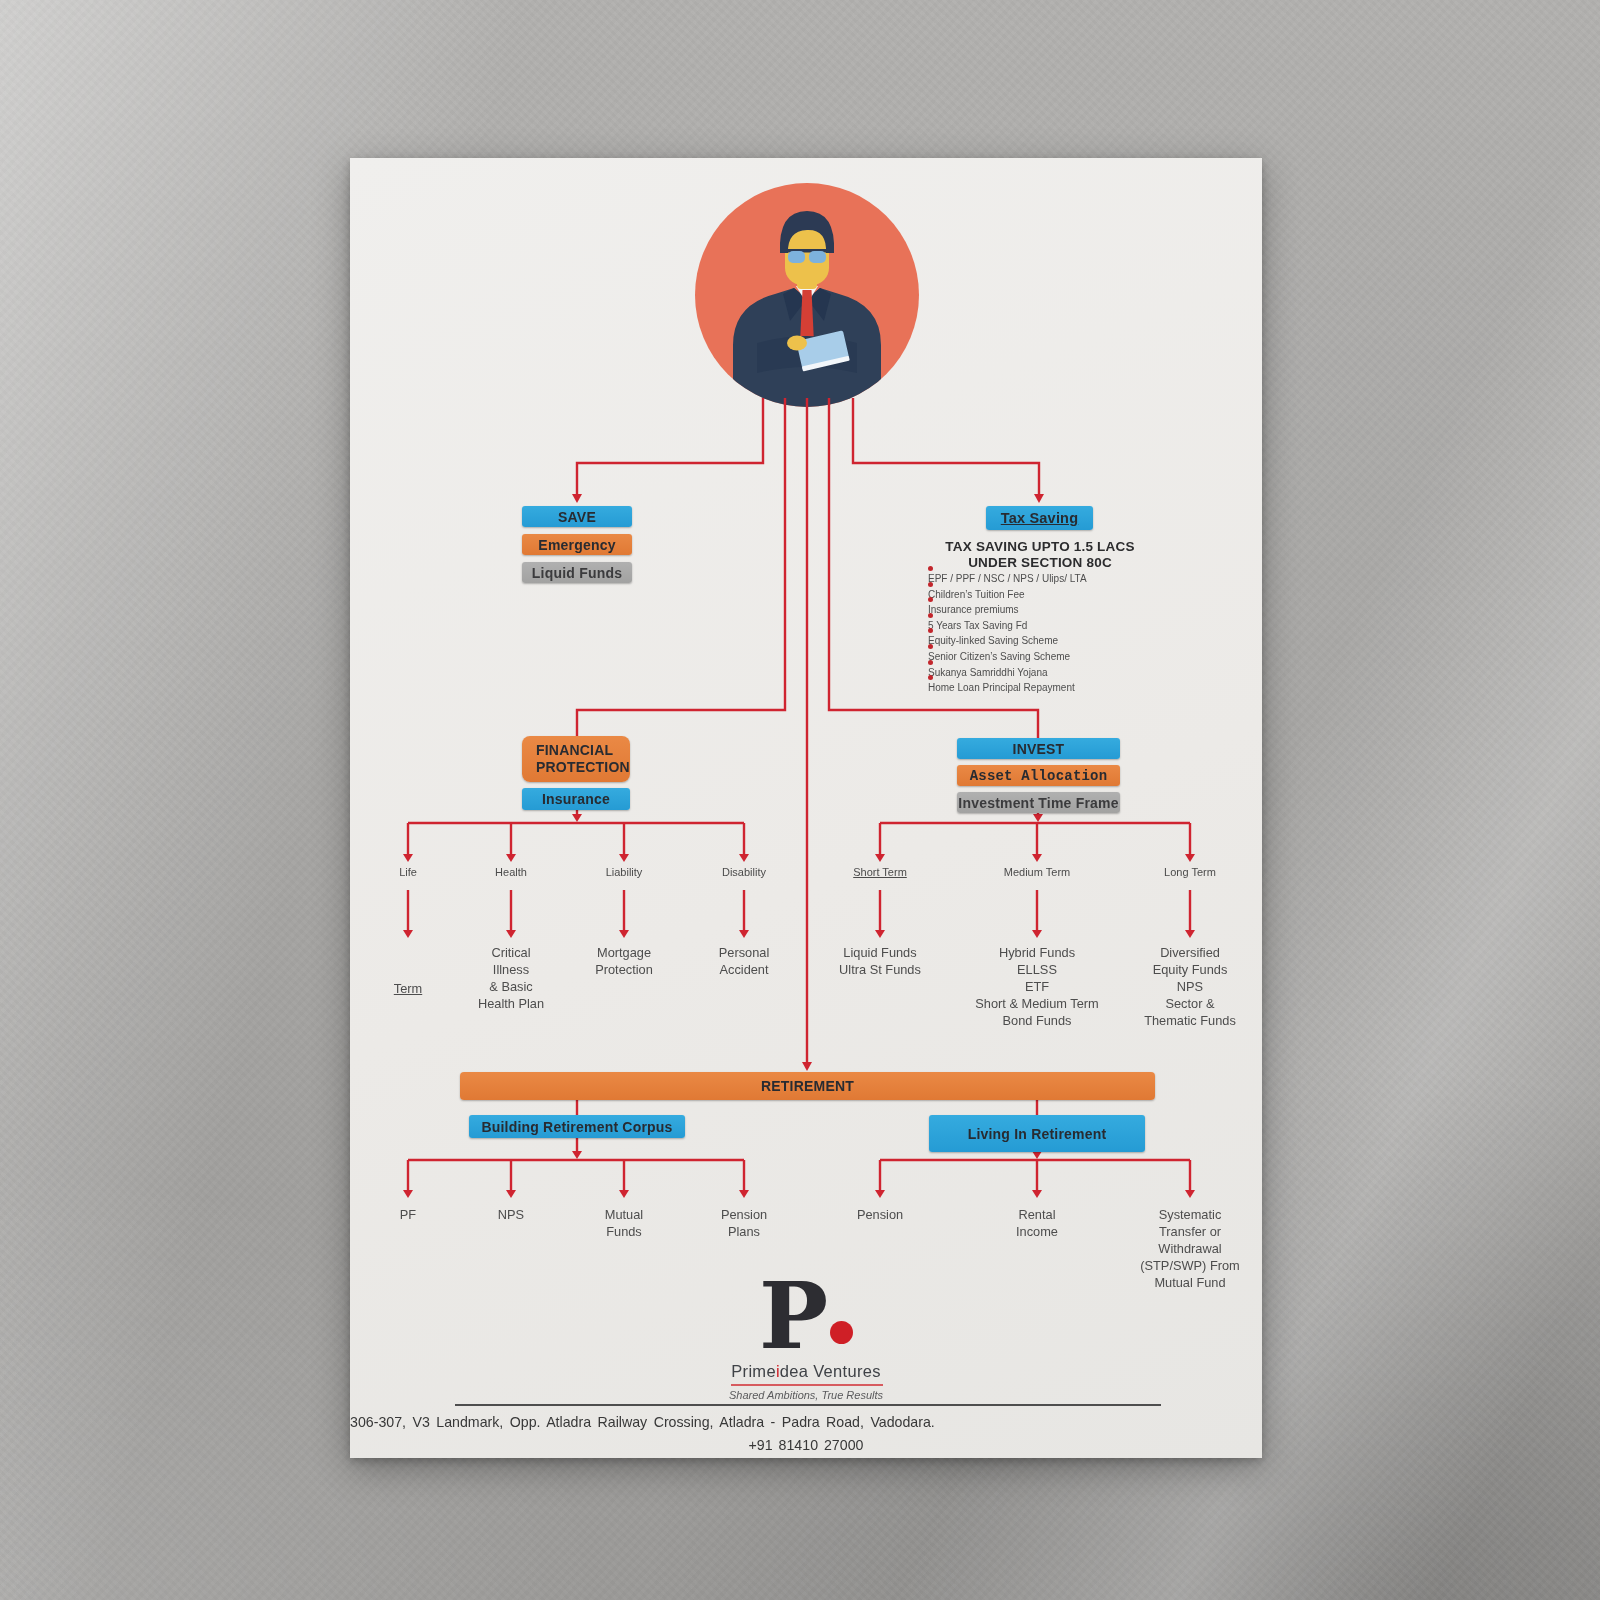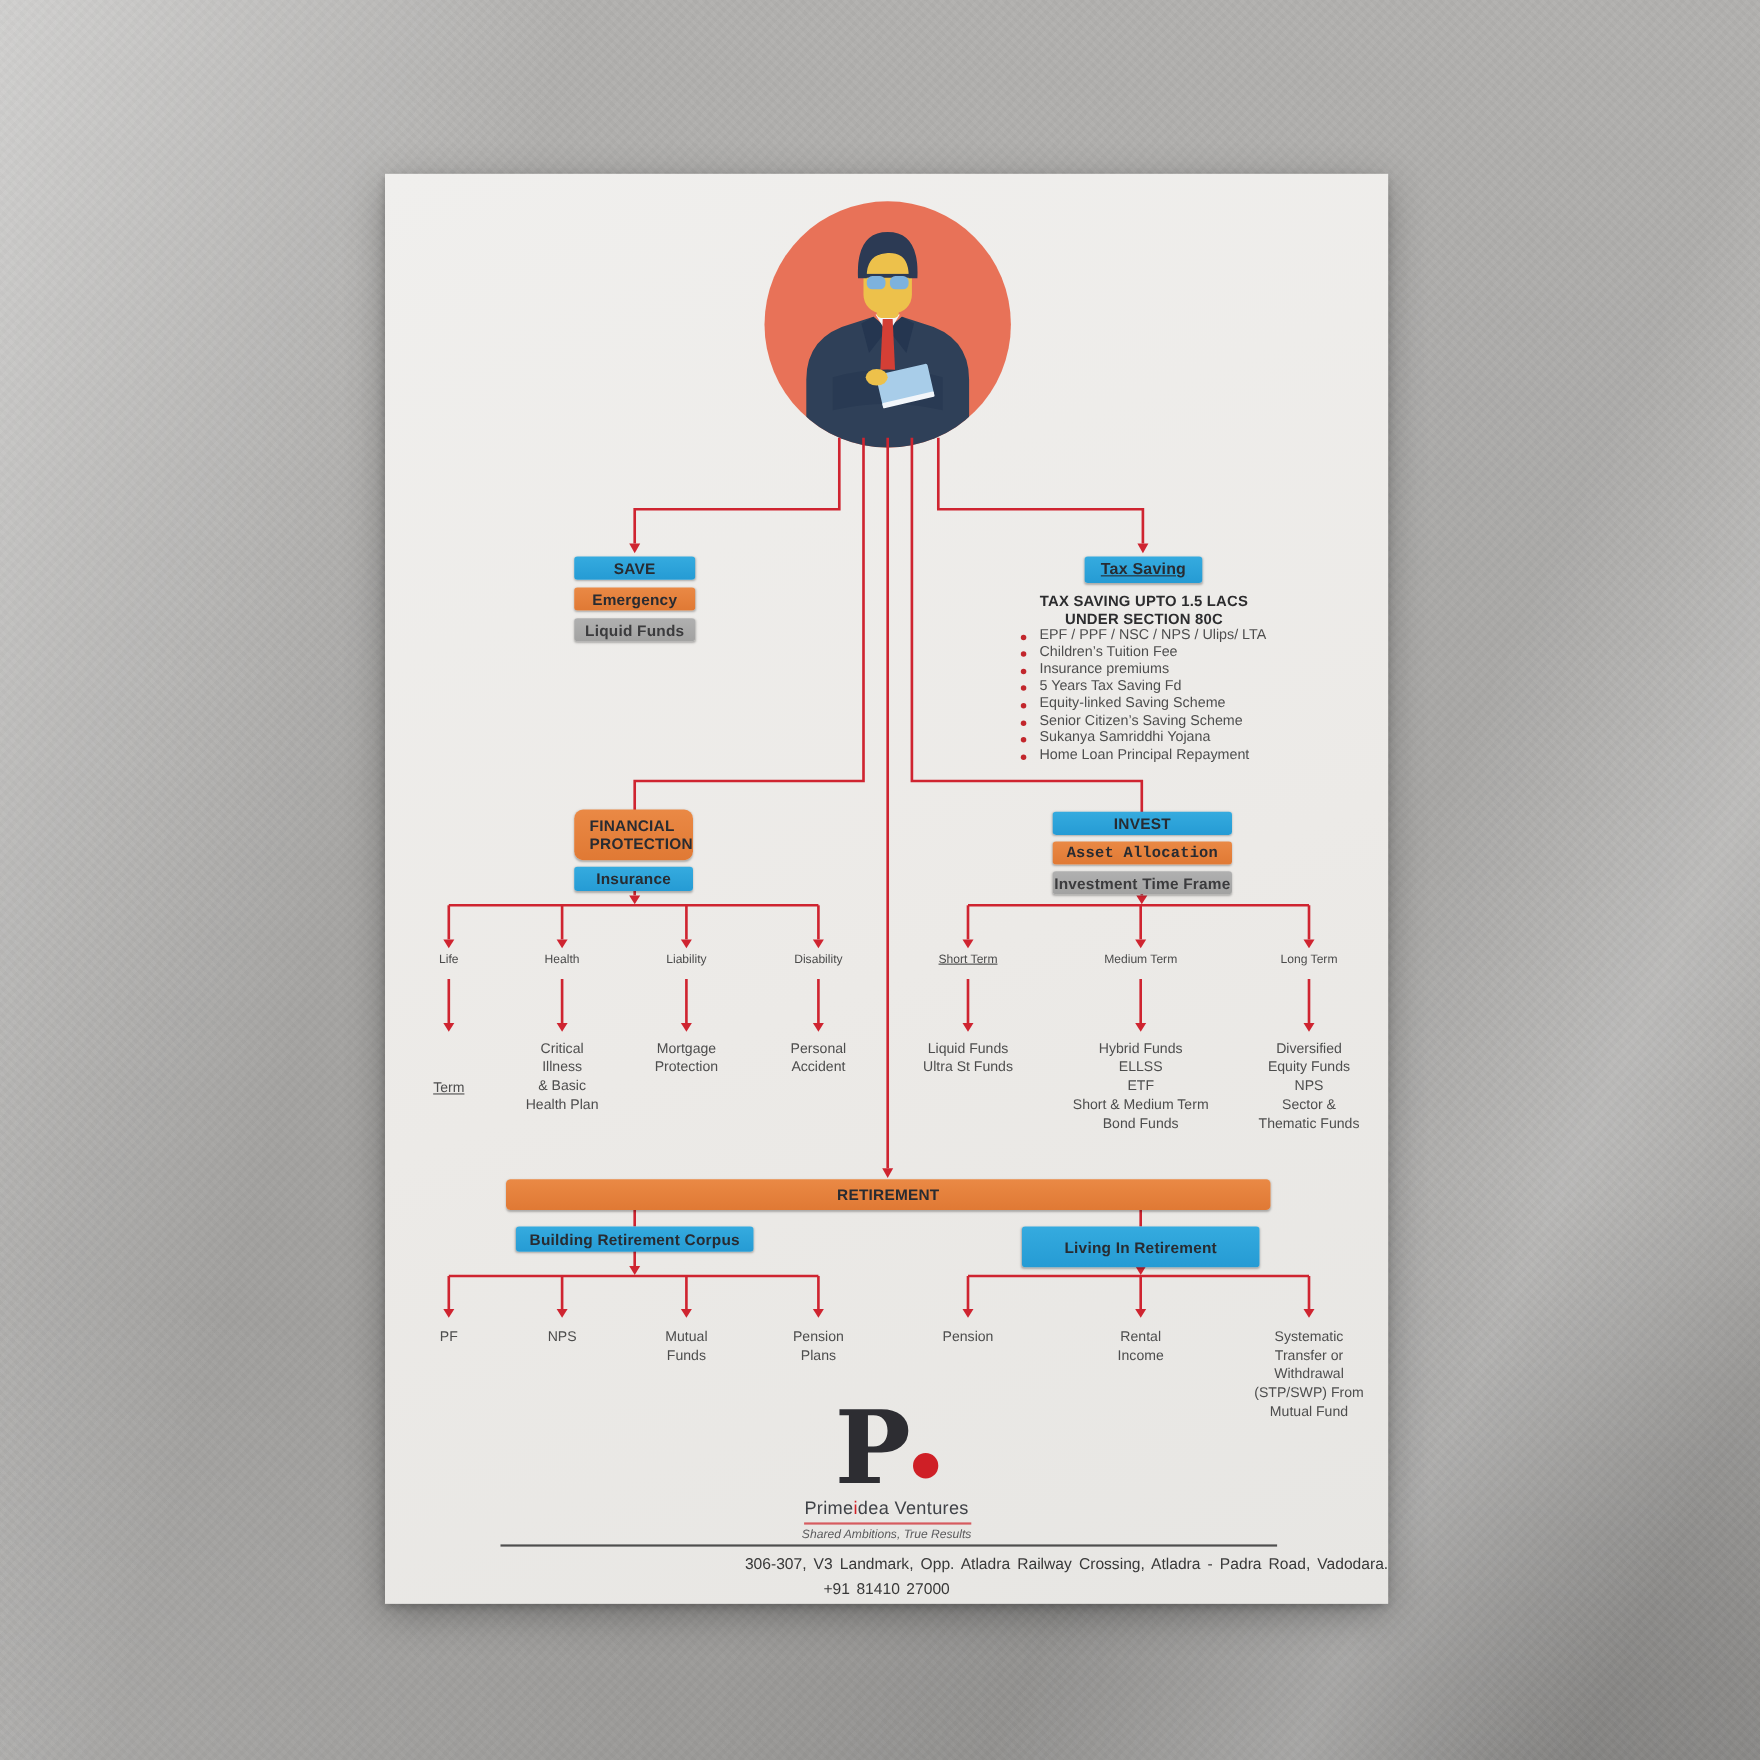--- a/index.html
+++ b/index.html
@@ -38,36 +38,36 @@
   .blue{background:linear-gradient(180deg,#35abdf,#259bd4);}
   .orange{background:linear-gradient(180deg,#ea8945,#e07934);}
   .gray{background:linear-gradient(180deg,#b0b0b0,#a2a2a1);color:#3b3b3d;}
   
   .lbl{position:absolute;z-index:4;text-align:center;font-size:11px;color:#4b4b4b;}
   .leaf{position:absolute;z-index:4;text-align:center;font-size:12.8px;color:#4d4d4d;line-height:17px;}
   
   .tax-head{position:absolute;z-index:4;text-align:center;font-weight:700;font-size:13.5px;
     line-height:15.5px;color:#2c2c2e;letter-spacing:.2px;}
   ul.bullets{position:absolute;z-index:4;margin:0;padding:0;list-style:none;}
-  ul.bullets li{display:flex;align-items:flex-end;height:15.6px;font-size:13px;color:#4e4e4e;}
+  ul.bullets li{display:flex;align-items:flex-start;height:15.6px;font-size:10px;color:#4e4e4e;flex-direction:column;}
   .bdot{width:5px;height:5px;border-radius:50%;background:#c2262c;margin-right:12px;flex:0 0 5px;
     position:relative;top:-2px;}
   
   .logo{left:0;right:0;top:1116px;text-align:center;z-index:4;}
   .logo .pglyph{font-family:"DejaVu Serif", serif;font-weight:700;font-size:92px;line-height:84px;
     color:#2d2d32;letter-spacing:-3px;}
   .logo .dot{display:inline-block;width:23px;height:23px;border-radius:50%;background:#cf1f26;
     margin-left:5px;transform:translateY(-4px);}
   .brand{left:0;right:0;top:1204px;text-align:center;font-size:16.5px;color:#3f4247;
     letter-spacing:.3px;z-index:4;}
   .brand .accent{color:#cf1f26;}
   .brand-underline{left:381px;top:1226px;width:152px;height:1.5px;background:#cf1f26;opacity:.7;z-index:4;}
   .tagline{left:0;right:0;top:1231px;text-align:center;font-style:italic;font-size:11px;color:#5a5a5c;z-index:4;}
   .divider{left:105px;top:1246px;width:706px;height:2px;background:#4e4e4e;z-index:4;}
-  .address{left:0;right:0;top:1256px;text-align:right;font-size:14.2px;color:#383838;
+  .address{left:0;right:0;top:1256px;text-align:left;font-size:14.2px;color:#383838;
     word-spacing:2.5px;z-index:4;}
   .phone{left:0;right:0;top:1279px;text-align:center;font-size:14.2px;color:#383838;
     word-spacing:2px;z-index:4;}
 </style>
 </head>
 <body>
 
 <div class="wall-texture"></div>
 
 <div class="poster">

